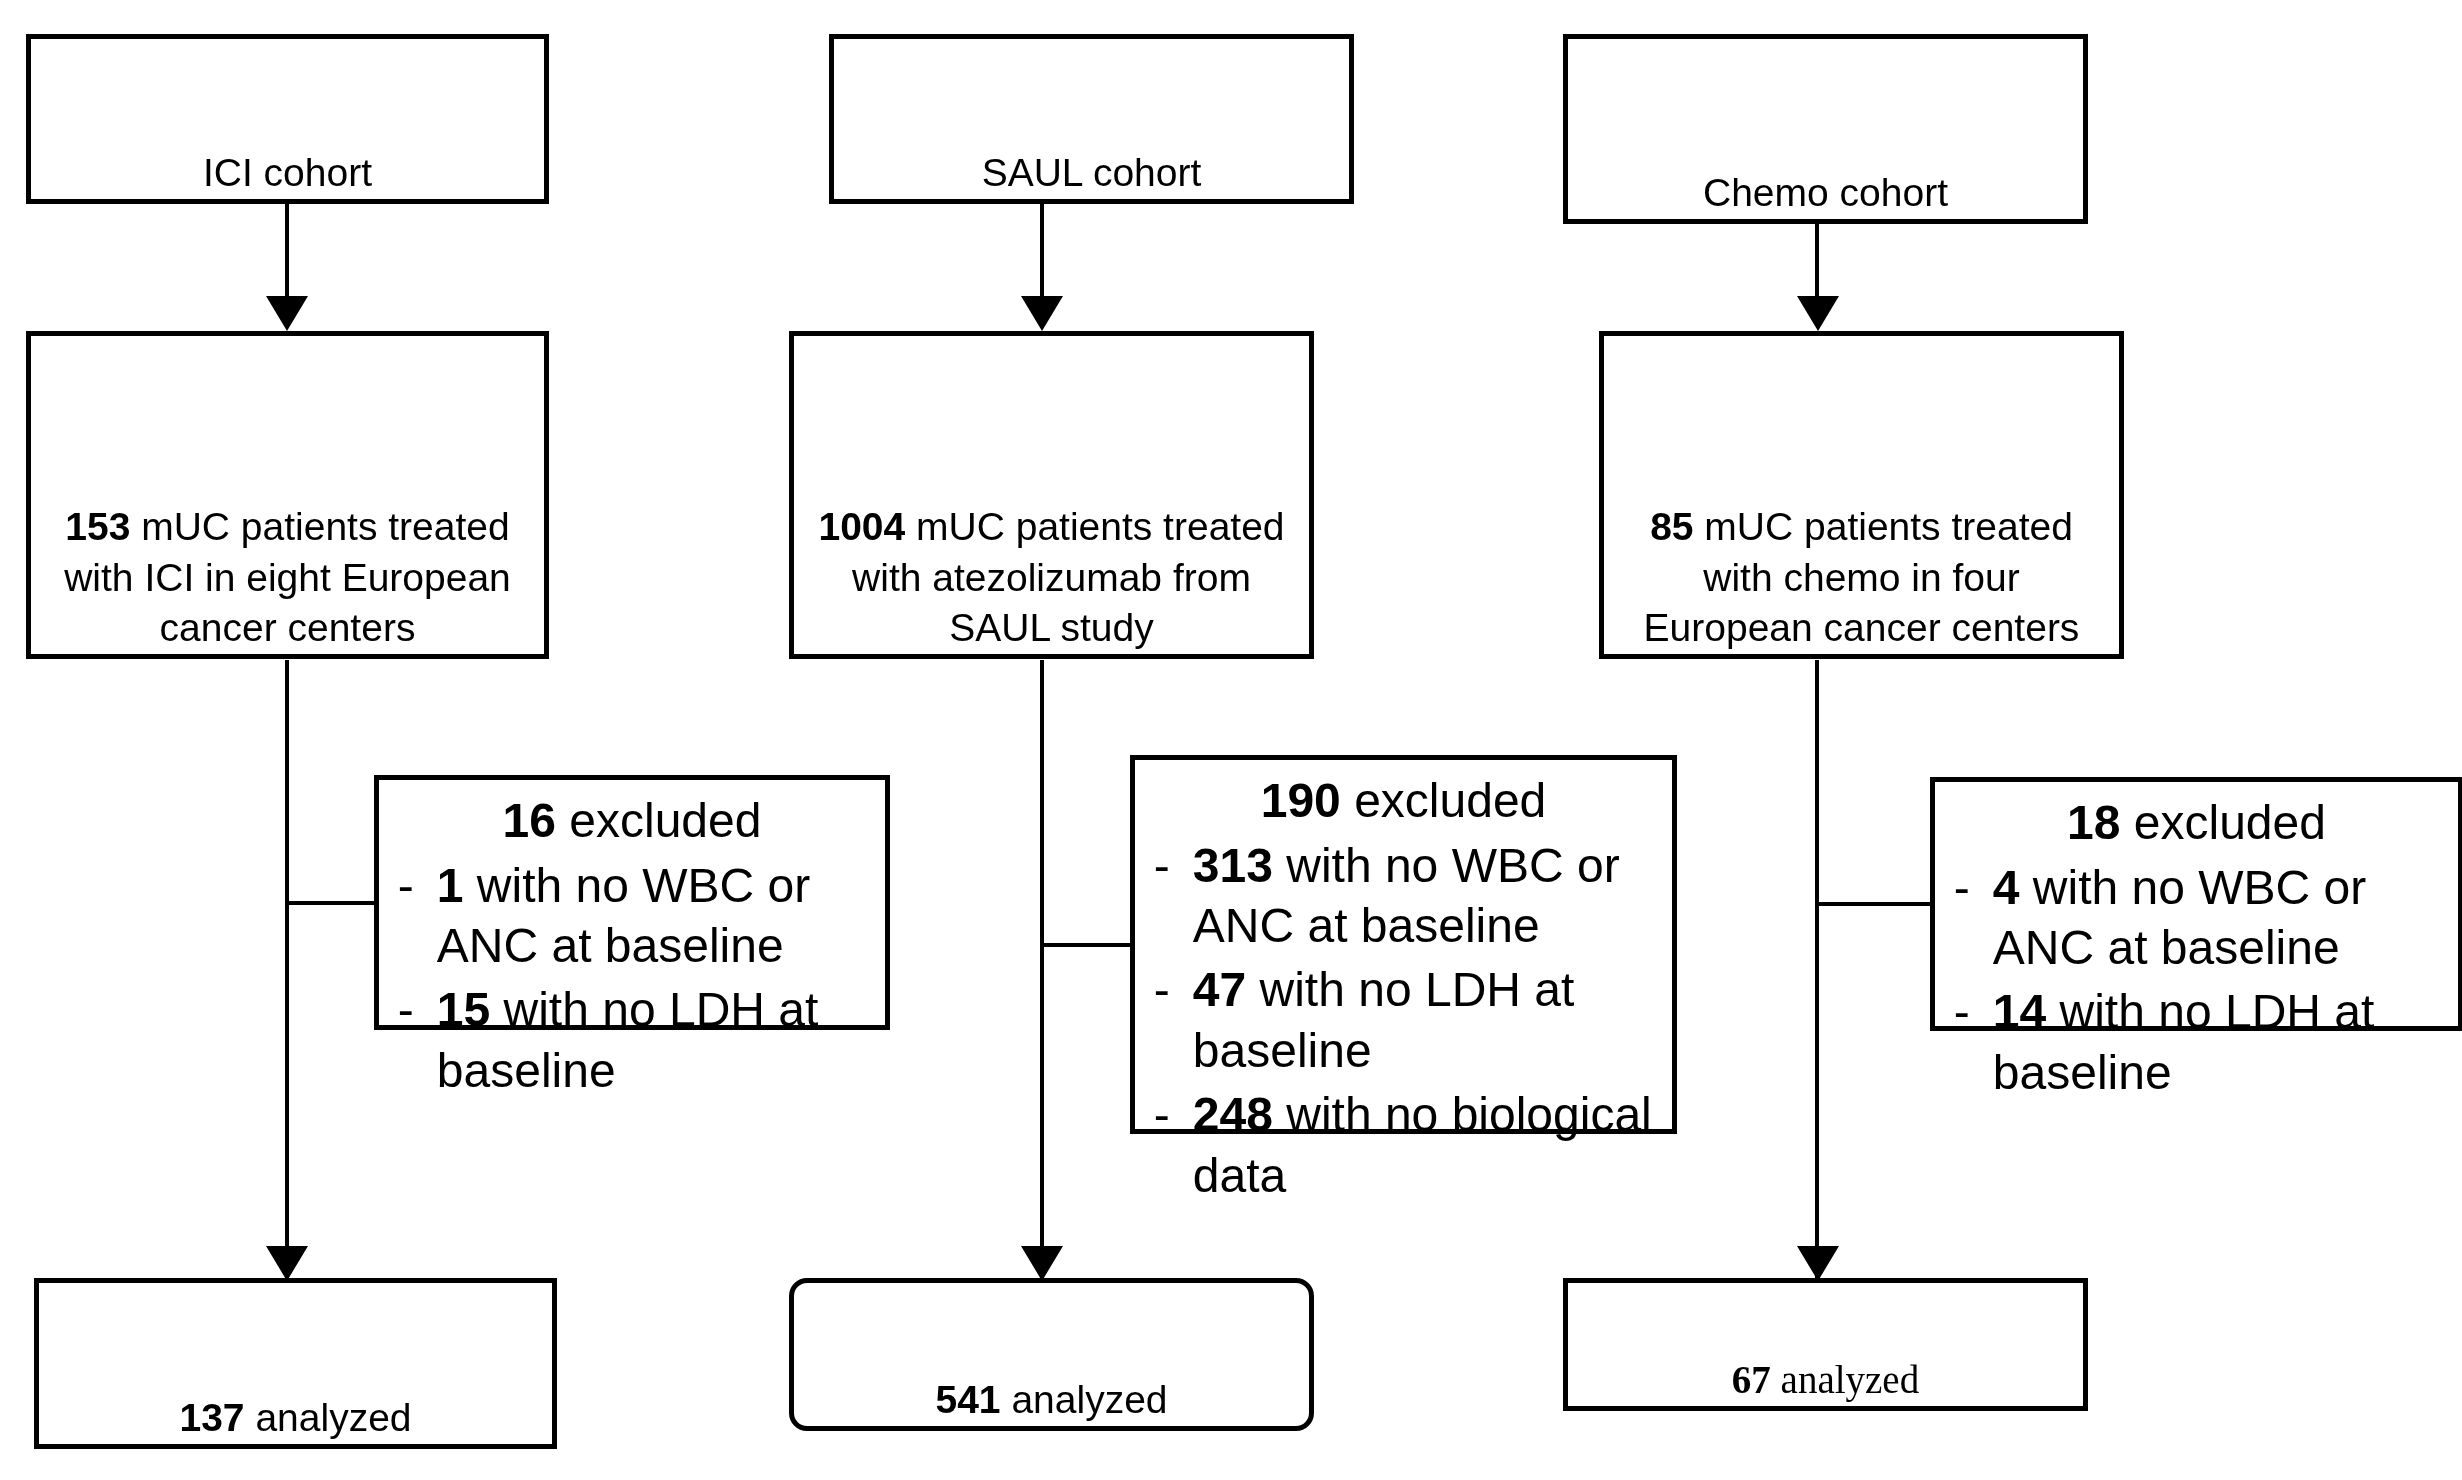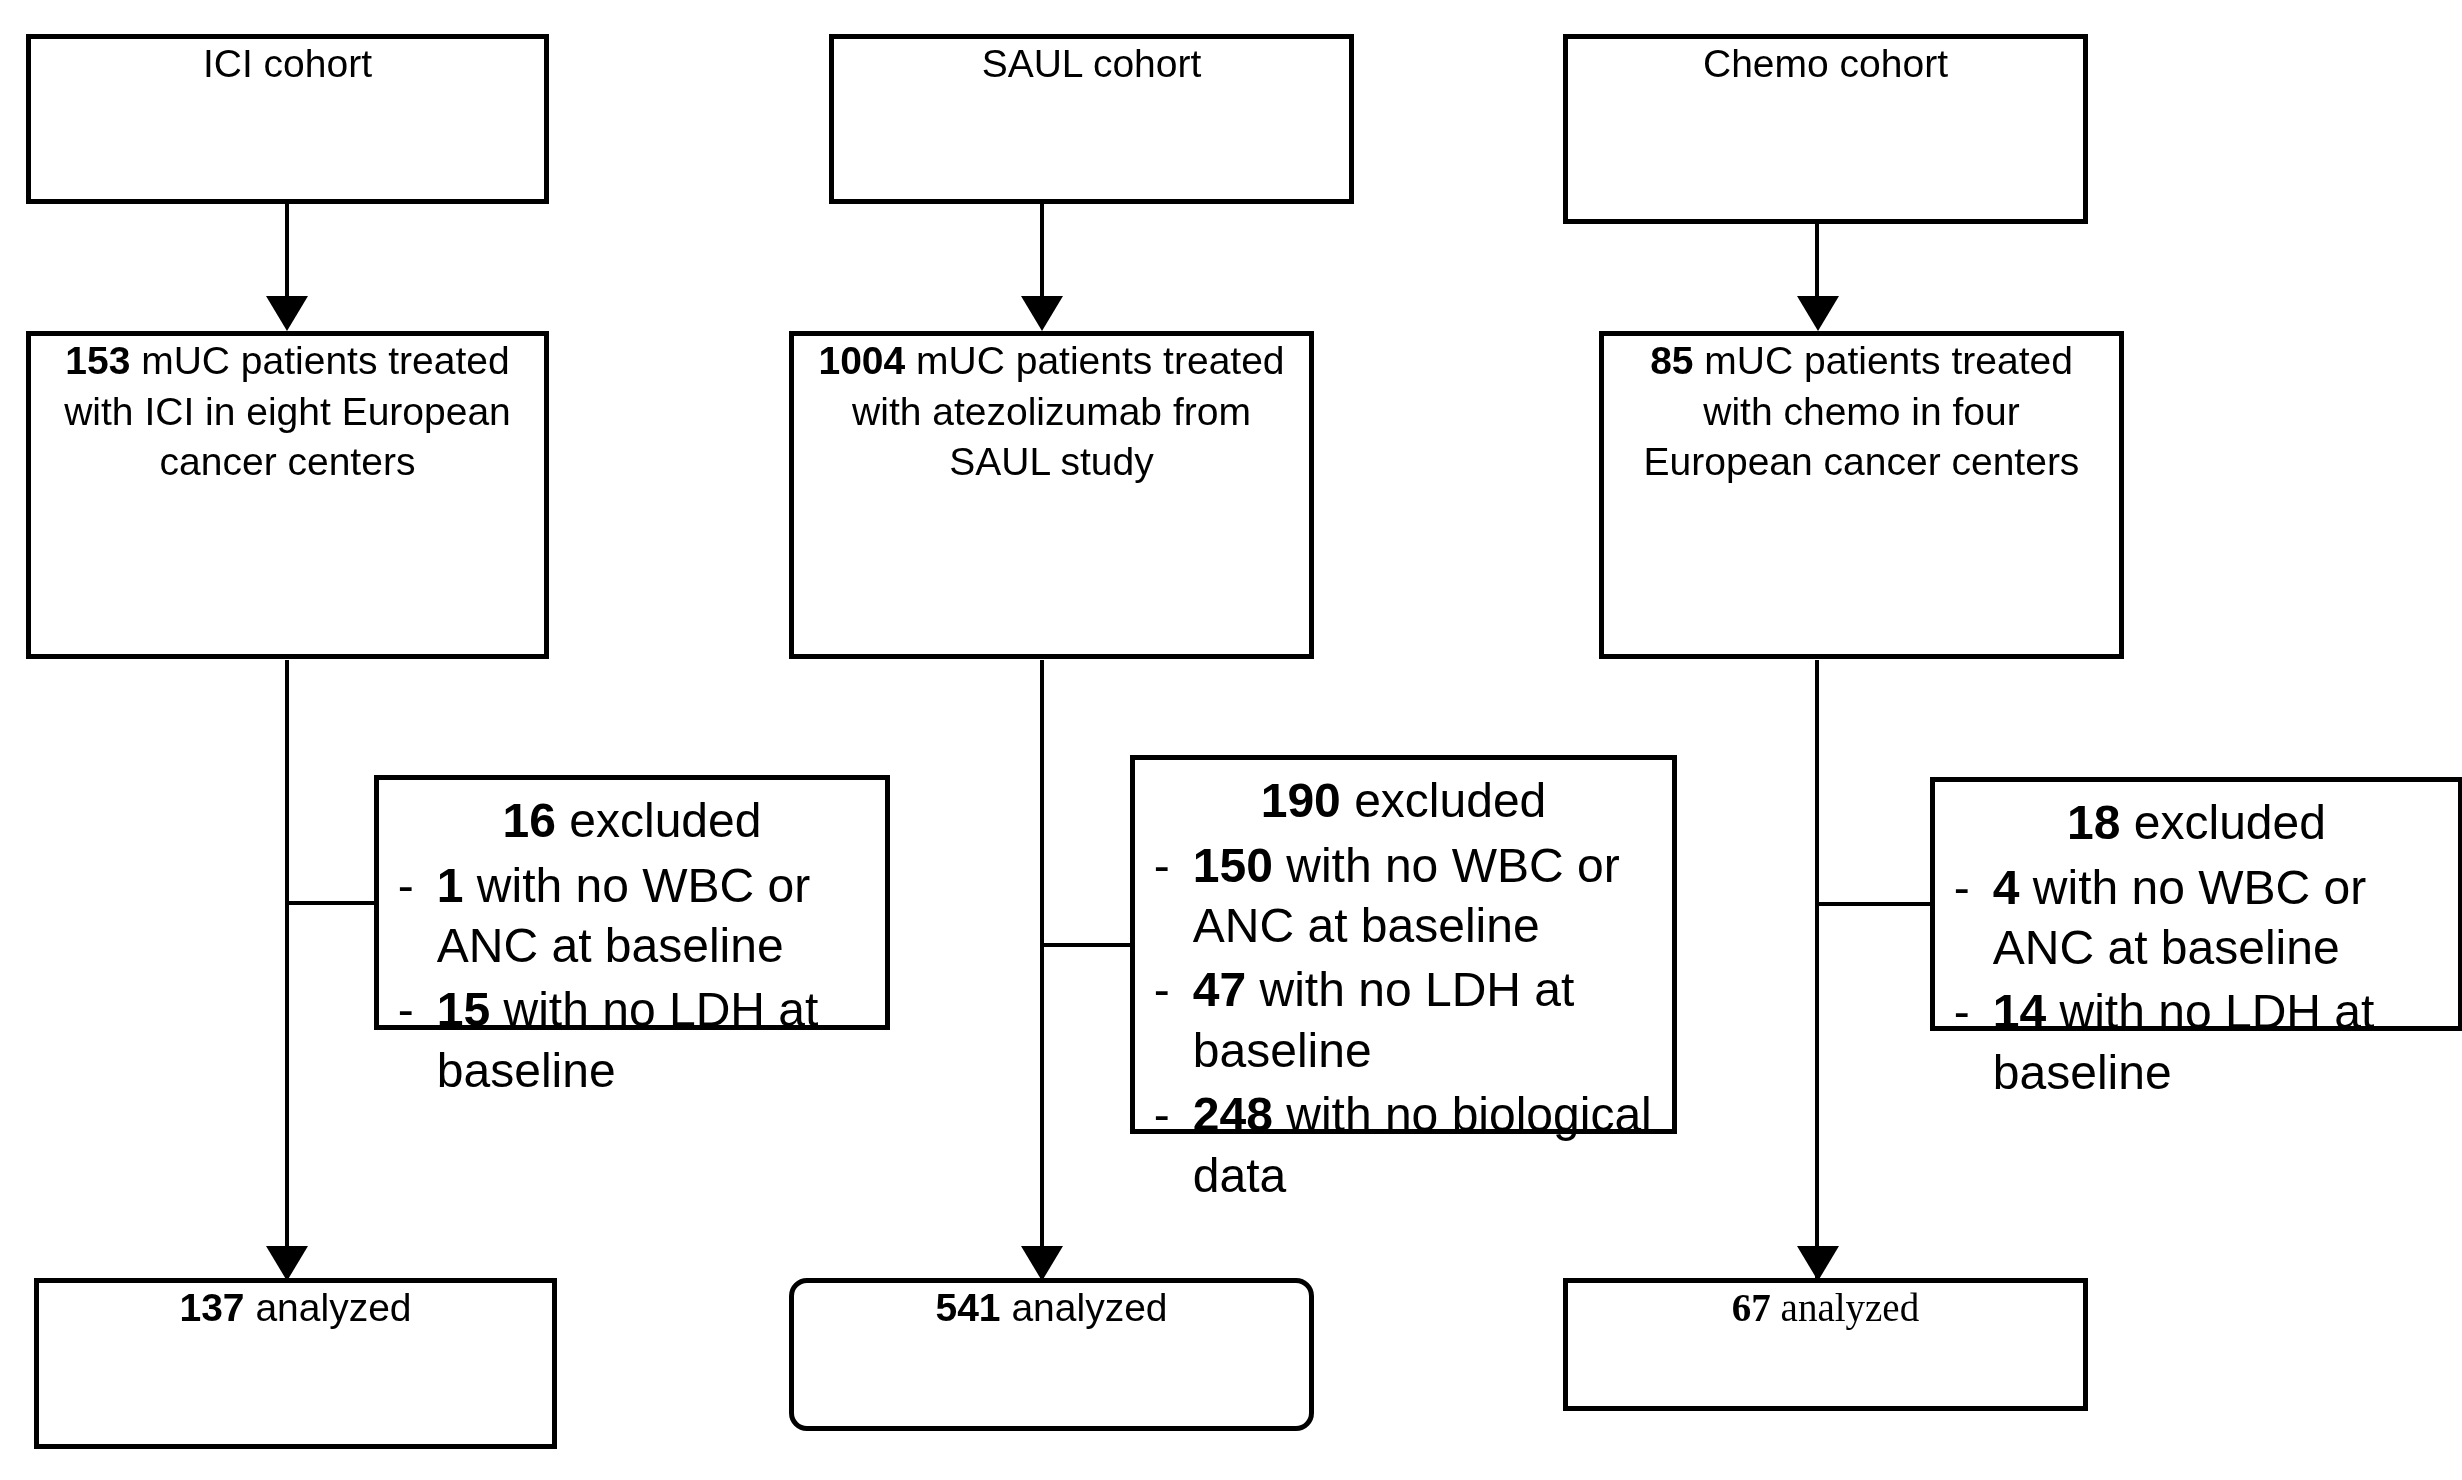--- a/index.html
+++ b/index.html
@@ -18,21 +18,21 @@
     overflow: hidden;
   }
 
   
   .node {
     position: absolute;
     box-sizing: border-box;
     border: 5.6px solid #000000;
     background: #ffffff;
     display: flex;
-    align-items: flex-start;
+    align-items: flex-end;
     justify-content: center;
     text-align: center;
     line-height: 1.30;
     font-size: 39px;
     z-index: 3;
   }
   .node .inner { width: 100%; padding: 0 16.3px; box-sizing: border-box; }
 
   .node.excl {
     align-items: flex-start;
@@ -152,21 +152,21 @@
   <div class="arrow" style="left:1021px; top:1246px;"></div>
 
   <div class="hline" style="left:1040px; top:943px; width:95px;"></div>
 
   <div class="node excl" style="left:1130px; top:755px; width:547px; height:379px;">
     <div class="inner">
       <span class="excl-head"><span class="b">190</span><span> excluded</span></span>
       <span class="excl-list">
         <span class="excl-item">
           <span class="excl-bullet">-</span>
-          <span class="excl-text"><span class="b">150</span><span> with no WBC or ANC at baseline</span></span>
+          <span class="excl-text"><span class="b">313</span><span> with no WBC or ANC at baseline</span></span>
         </span>
         <span class="excl-item">
           <span class="excl-bullet">-</span>
           <span class="excl-text"><span class="b">47</span><span> with no LDH at baseline</span></span>
         </span>
         <span class="excl-item">
           <span class="excl-bullet">-</span>
           <span class="excl-text"><span class="b">248</span><span> with no biological data</span></span>
         </span>
       </span>

